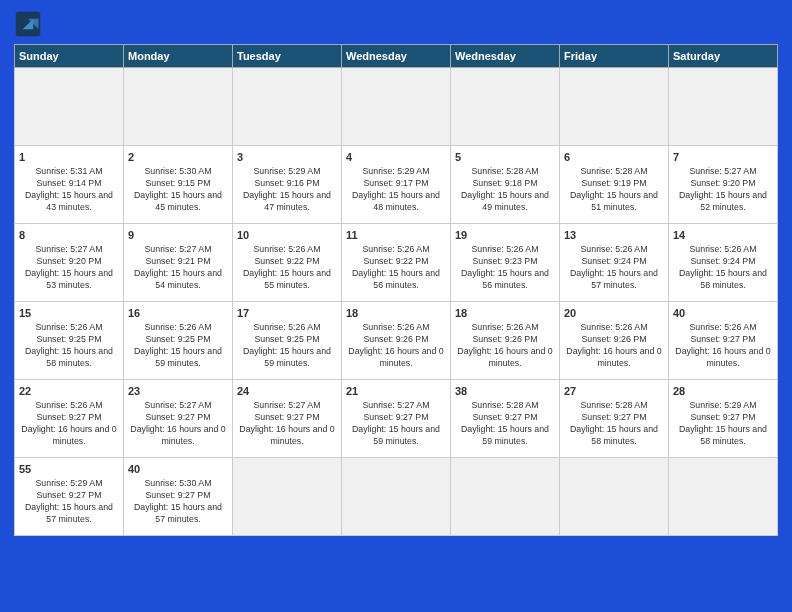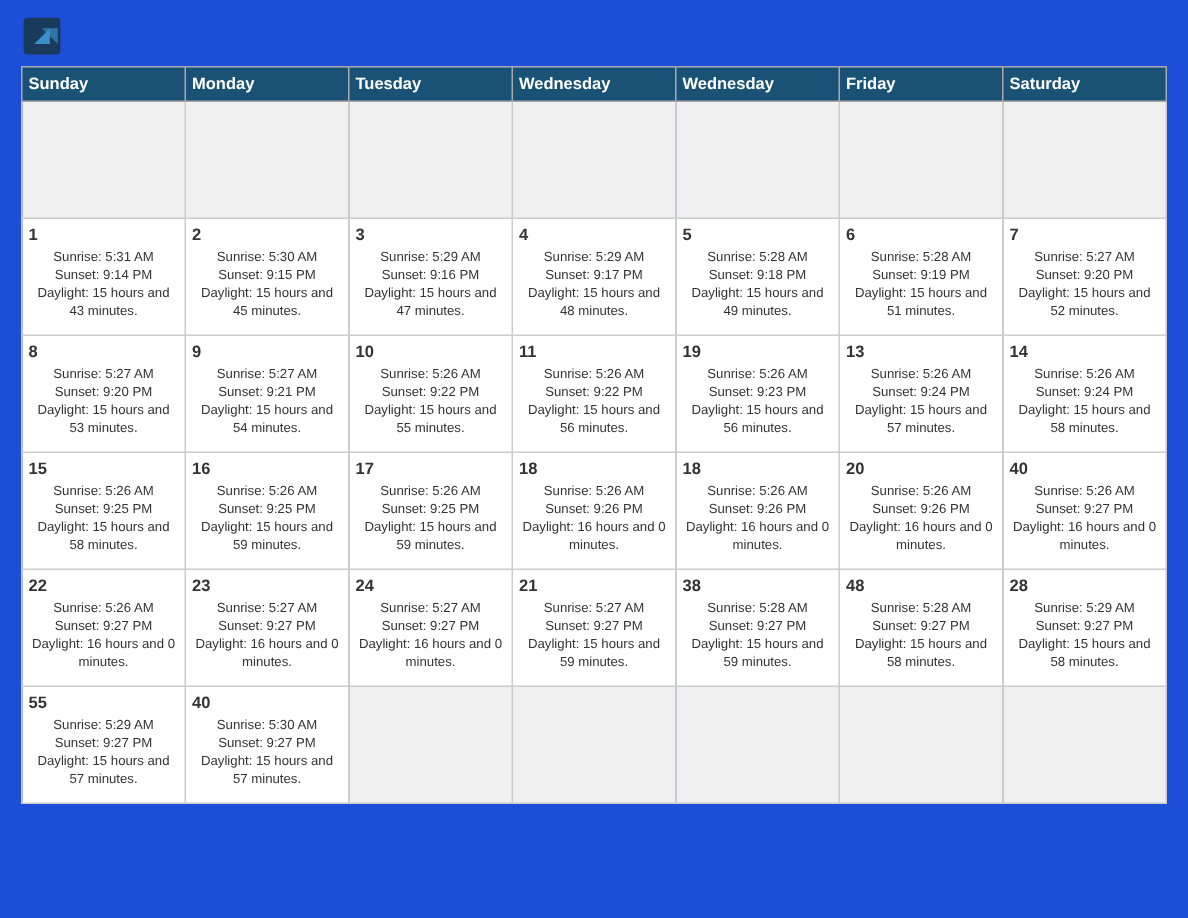--- a/index.html
+++ b/index.html
@@ -241,21 +241,21 @@
           </td>
           <td>
             <span class="day-num">21</span>
             <div class="day-info">Sunrise: 5:27 AM<br>Sunset: 9:27 PM<br>Daylight: 15 hours and 59 minutes.</div>
           </td>
           <td>
             <span class="day-num">38</span>
             <div class="day-info">Sunrise: 5:28 AM<br>Sunset: 9:27 PM<br>Daylight: 15 hours and 59 minutes.</div>
           </td>
           <td>
-            <span class="day-num">48</span>
+            <span class="day-num">27</span>
             <div class="day-info">Sunrise: 5:28 AM<br>Sunset: 9:27 PM<br>Daylight: 15 hours and 58 minutes.</div>
           </td>
           <td>
             <span class="day-num">28</span>
             <div class="day-info">Sunrise: 5:29 AM<br>Sunset: 9:27 PM<br>Daylight: 15 hours and 58 minutes.</div>
           </td>
         </tr>
         <tr>
           <td>
             <span class="day-num">55</span>

